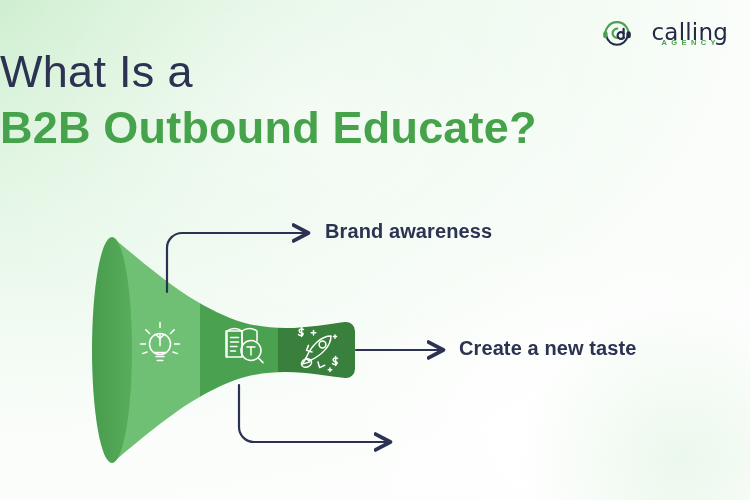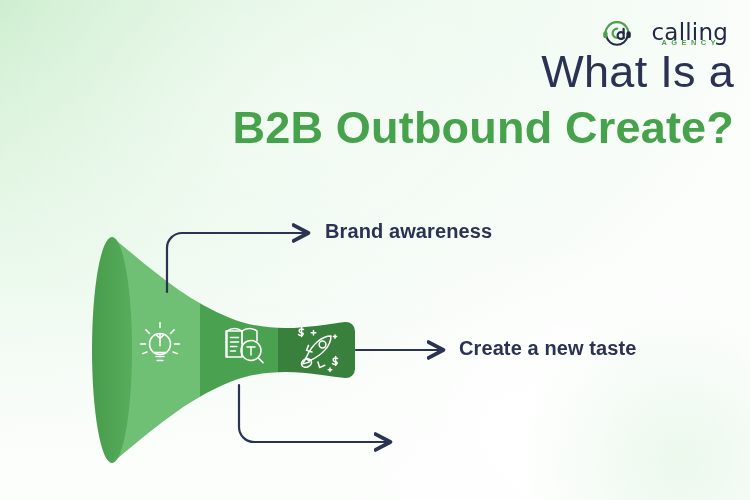--- a/index.html
+++ b/index.html
@@ -82,23 +82,23 @@
     font-weight:700;
     letter-spacing:4.4px;
     color:#4ba14e;
     margin-top:-5px;
     margin-left:10px;
   }
 
   
   #headline {
     position:absolute;
-    left:0; right:16px;
+    left:0; right:0;
     top:48px;
-    text-align:right;
+    text-align:left;
   }
   #headline .line-1 {
     display:block;
     font-size:45px;
     font-weight:300;
     color:#2b3252;
     letter-spacing:0.3px;
     line-height:1.08;
   }
   #headline .line-2 {
@@ -154,21 +154,21 @@
       <path d="M23.6 16.3 a3.4 3.4 0 1 0 0 4.4" fill="none" stroke="#222a44" stroke-width="2.2" stroke-linecap="round"></path>
     </svg>
     <span class="logo-words">
       <span class="logo-name">calling</span>
       <span class="logo-sub">AGENCY</span>
     </span>
   </div>
 
   <h1 id="headline">
     <span class="line-1">What Is a</span>
-    <span class="line-2">B2B Outbound Create?</span>
+    <span class="line-2">B2B Outbound Educate?</span>
   </h1>
 
   <svg id="stage" viewBox="0 0 750 500">
     <defs>
 
       <clipPath id="horn-clip">
         <path d="M112,237
                  C150,268 185,300 230,318
                  C275,336 318,325 345,322
                  a9,9 0 0 1 10,9

